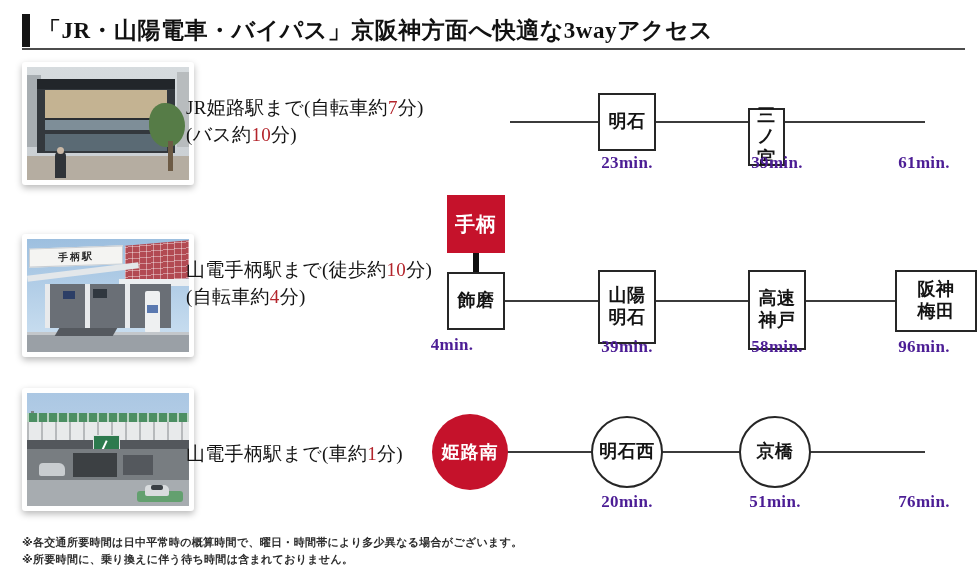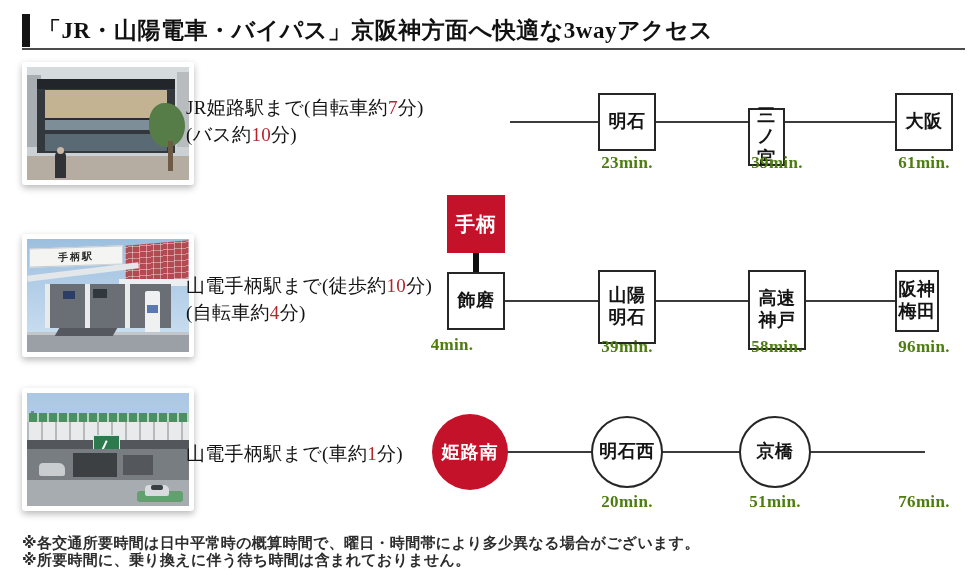--- a/index.html
+++ b/index.html
@@ -26,24 +26,24 @@
   .caption{position:absolute;left:186px;width:251px;font-size:19px;color:#141414;line-height:27px;letter-spacing:.3px;white-space:nowrap;}
   .caption .red{color:var(--numred);}
 
   
   .hline{position:absolute;height:2px;background:var(--line);}
   .vconn{position:absolute;width:6px;background:#101010;}
   .origin{position:absolute;background:var(--red);color:#fff;display:flex;align-items:center;justify-content:center;font-size:20px;font-weight:700;letter-spacing:1px;}
   .origin.circle{border-radius:50%;font-size:18px;}
   .station{position:absolute;background:#fff;border:2px solid #262626;display:flex;align-items:center;justify-content:center;text-align:center;font-size:18px;font-weight:600;color:#141414;white-space:pre-line;line-height:1.2;letter-spacing:.5px;}
   .station.circle{border-radius:50%;}
-  .time{position:absolute;transform:translateX(-50%);font-size:17px;font-weight:700;color:#4d7c0f;letter-spacing:.3px;white-space:nowrap;}
+  .time{position:absolute;transform:translateX(-50%);font-size:17px;font-weight:700;color:#4c1d95;letter-spacing:.3px;white-space:nowrap;}
 
   
-  .notes{position:absolute;left:22px;top:534px;font-family:"Liberation Sans","DejaVu Sans",sans-serif;font-size:15px;font-weight:700;color:#2d2d2d;line-height:17px;letter-spacing:.3px;}
+  .notes{position:absolute;left:22px;top:534px;font-family:"Liberation Sans","DejaVu Sans",sans-serif;font-size:11px;font-weight:700;color:#2d2d2d;line-height:17px;letter-spacing:.3px;}
 </style>
 </head>
 <body>
 
 <div id="stage">
 
   <div class="title-bar"></div>
   <h1 class="page-title">「JR・山陽電車・バイパス」京阪神方面へ快適な3wayアクセス</h1>
   <div class="title-rule"></div>
 
@@ -66,21 +66,20 @@
   </div>
 
   <div class="caption" style="top:94px">
     <div><span>JR姫路駅まで(自転車約</span><span class="red">7</span><span>分)</span></div>
     <div><span>(バス約</span><span class="red">10</span><span>分)</span></div>
   </div>
 
   <div class="hline" style="left:510px;top:121px;width:415px"></div>
   <div class="station" style="left:598px;top:93px;width:58px;height:58px">明石</div>
   <div class="station" style="left:748px;top:108px;width:37px;height:58px">三ノ宮</div>
-  <div class="station" style="left:895px;top:93px;width:58px;height:58px">大阪</div>
   <div class="time" style="left:627px;top:153px">23min.</div>
   <div class="time" style="left:777px;top:153px">39min.</div>
   <div class="time" style="left:924px;top:153px">61min.</div>
 
   <div class="photo" style="top:234px">
     <div class="scene">
       <div style="inset:0;background:linear-gradient(#9dbfdf,#cfe2f2)"></div>
       <div style="left:2px;top:8px;width:94px;height:19px;background:#f4f4f2;border:1px solid #c9ced3;transform:skewY(-2deg);display:flex;align-items:center;justify-content:center;font-size:10px;font-weight:700;color:#2b2b2b;letter-spacing:2px">手柄駅</div>
       <div style="right:0;top:4px;width:64px;height:38px;background:#b24a52;background-image:repeating-linear-gradient(90deg,rgba(255,255,255,.4) 0 1px,transparent 1px 7px),repeating-linear-gradient(0deg,rgba(255,255,255,.4) 0 1px,transparent 1px 6px);transform:skewY(-5deg)"></div>
       <div style="right:0;top:40px;width:70px;height:7px;background:#eceff1"></div>
@@ -91,34 +90,34 @@
       <div style="left:98px;top:45px;width:5px;height:44px;background:#e8eaec"></div>
       <div style="left:66px;top:50px;width:14px;height:9px;background:#30373f"></div>
       <div style="left:36px;top:52px;width:12px;height:8px;background:#2c3e66"></div>
       <div style="left:118px;top:52px;width:15px;height:42px;background:#eef0f1;border-radius:2px"></div>
       <div style="left:120px;top:66px;width:11px;height:8px;background:#5a79b0"></div>
       <div style="left:0;bottom:0;width:162px;height:20px;background:#9aa0a6;border-top:3px solid #c3c7cb"></div>
       <div style="left:30px;bottom:16px;width:58px;height:8px;background:#55595f;transform:skewX(-30deg)"></div>
     </div>
   </div>
 
-  <div class="caption" style="top:272px">
+  <div class="caption" style="top:256px">
     <div><span>山電手柄駅まで(徒歩約</span><span class="red">10</span><span>分)</span></div>
     <div><span>(自転車約</span><span class="red">4</span><span>分)</span></div>
   </div>
 
   <div class="origin" style="left:447px;top:195px;width:58px;height:58px">手柄</div>
   <div class="vconn" style="left:473px;top:253px;height:20px"></div>
   <div class="hline" style="left:505px;top:300px;width:420px"></div>
   <div class="station" style="left:447px;top:272px;width:58px;height:58px">飾磨</div>
   <div class="station" style="left:598px;top:270px;width:58px;height:74px">山陽
 明石</div>
   <div class="station" style="left:748px;top:270px;width:58px;height:80px">高速
 神戸</div>
-  <div class="station" style="left:895px;top:270px;width:44px;height:62px">阪神
+  <div class="station" style="left:895px;top:270px;width:82px;height:62px">阪神
 梅田</div>
   <div class="time" style="left:452px;top:335px">4min.</div>
   <div class="time" style="left:627px;top:337px">39min.</div>
   <div class="time" style="left:777px;top:337px">58min.</div>
   <div class="time" style="left:924px;top:337px">96min.</div>
 
   <div class="photo" style="top:388px">
     <div class="scene">
       <div style="inset:0;background:linear-gradient(#abc7e3,#c7dbee)"></div>
       <div style="left:4px;top:18px;width:3px;height:64px;background:#7e8388"></div>

